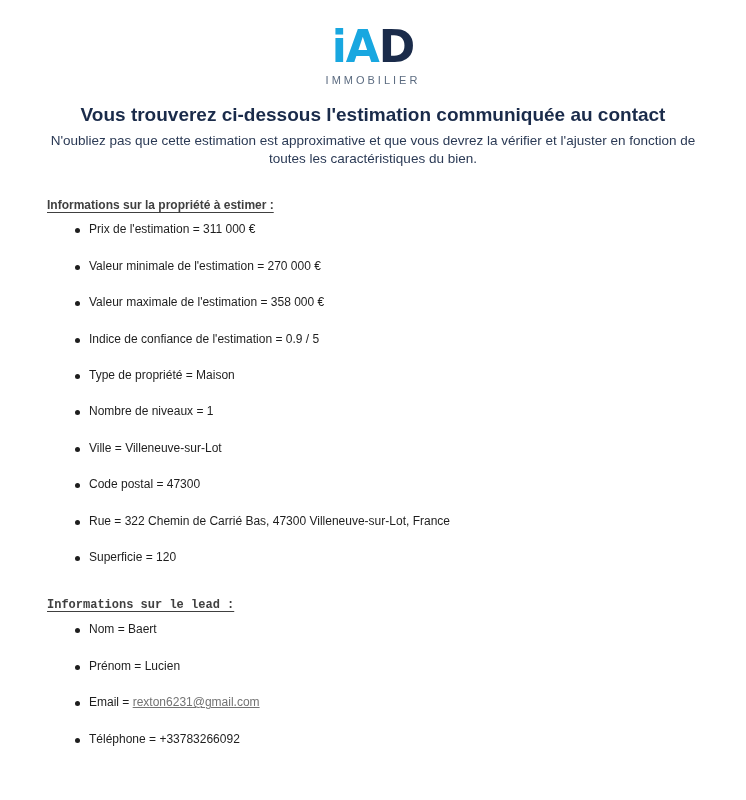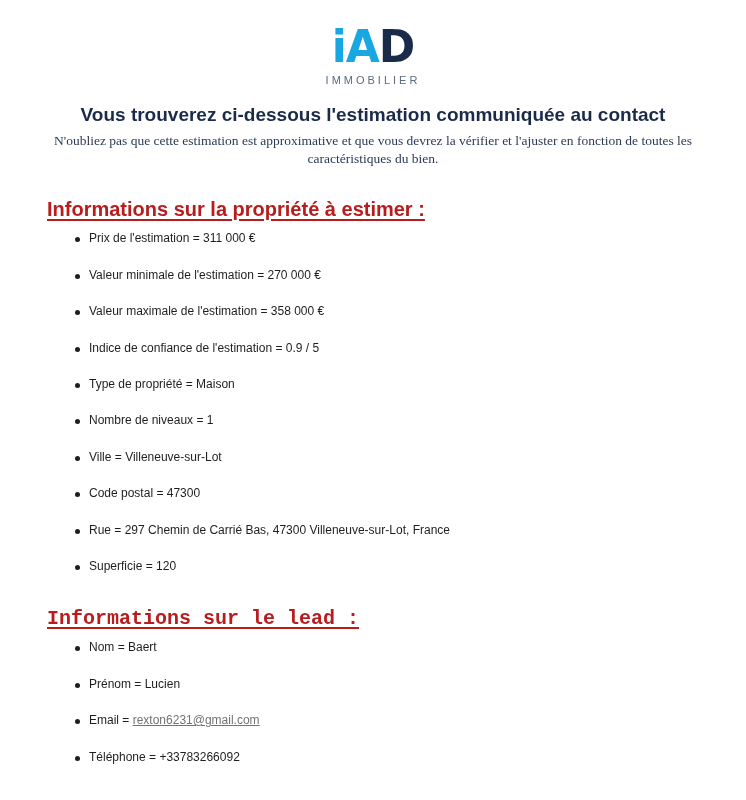--- a/index.html
+++ b/index.html
@@ -59,29 +59,28 @@
     color: #1a2b4a;
     padding: 0 24px;
   }
   .subline {
     margin: 6px 0 0 0;
     text-align: center;
     font-size: 13.5px;
     color: #2b3a55;
     line-height: 1.35;
     padding: 0 34px;
-    font-family: Liberation Serif, serif;
   }
 
   
   .section-title {
     margin: 30px 0 2px 36px;
-    font-size: 20px;
+    font-size: 12px;
     font-weight: bold;
-    color: #b91c1c;
+    color: #404040;
     text-decoration: underline;
     text-underline-offset: 3px;
   }
   .section-title.second {
     margin-top: 34px;
     font-family: Liberation Mono, monospace;
   }
 
   
   ul.info-list {
@@ -129,21 +128,21 @@
   <h2 class="section-title">Informations sur la propriété à estimer :</h2>
   <ul class="info-list">
     <li>Prix de l'estimation = 311 000 €</li>
     <li>Valeur minimale de l'estimation = 270 000 €</li>
     <li>Valeur maximale de l'estimation = 358 000 €</li>
     <li>Indice de confiance de l'estimation = 0.9 / 5</li>
     <li>Type de propriété = Maison</li>
     <li>Nombre de niveaux = 1</li>
     <li>Ville = Villeneuve-sur-Lot</li>
     <li>Code postal = 47300</li>
-    <li>Rue = 297 Chemin de Carrié Bas, 47300 Villeneuve-sur-Lot, France</li>
+    <li>Rue = 322 Chemin de Carrié Bas, 47300 Villeneuve-sur-Lot, France</li>
     <li>Superficie = 120</li>
   </ul>
 
   <h2 class="section-title second">Informations sur le lead :</h2>
   <ul class="info-list">
     <li>Nom = Baert</li>
     <li>Prénom = Lucien</li>
     <li><span>Email = </span><a class="email-link" href="#">rexton6231@gmail.com</a></li>
     <li>Téléphone = +33783266092</li>
   </ul>

